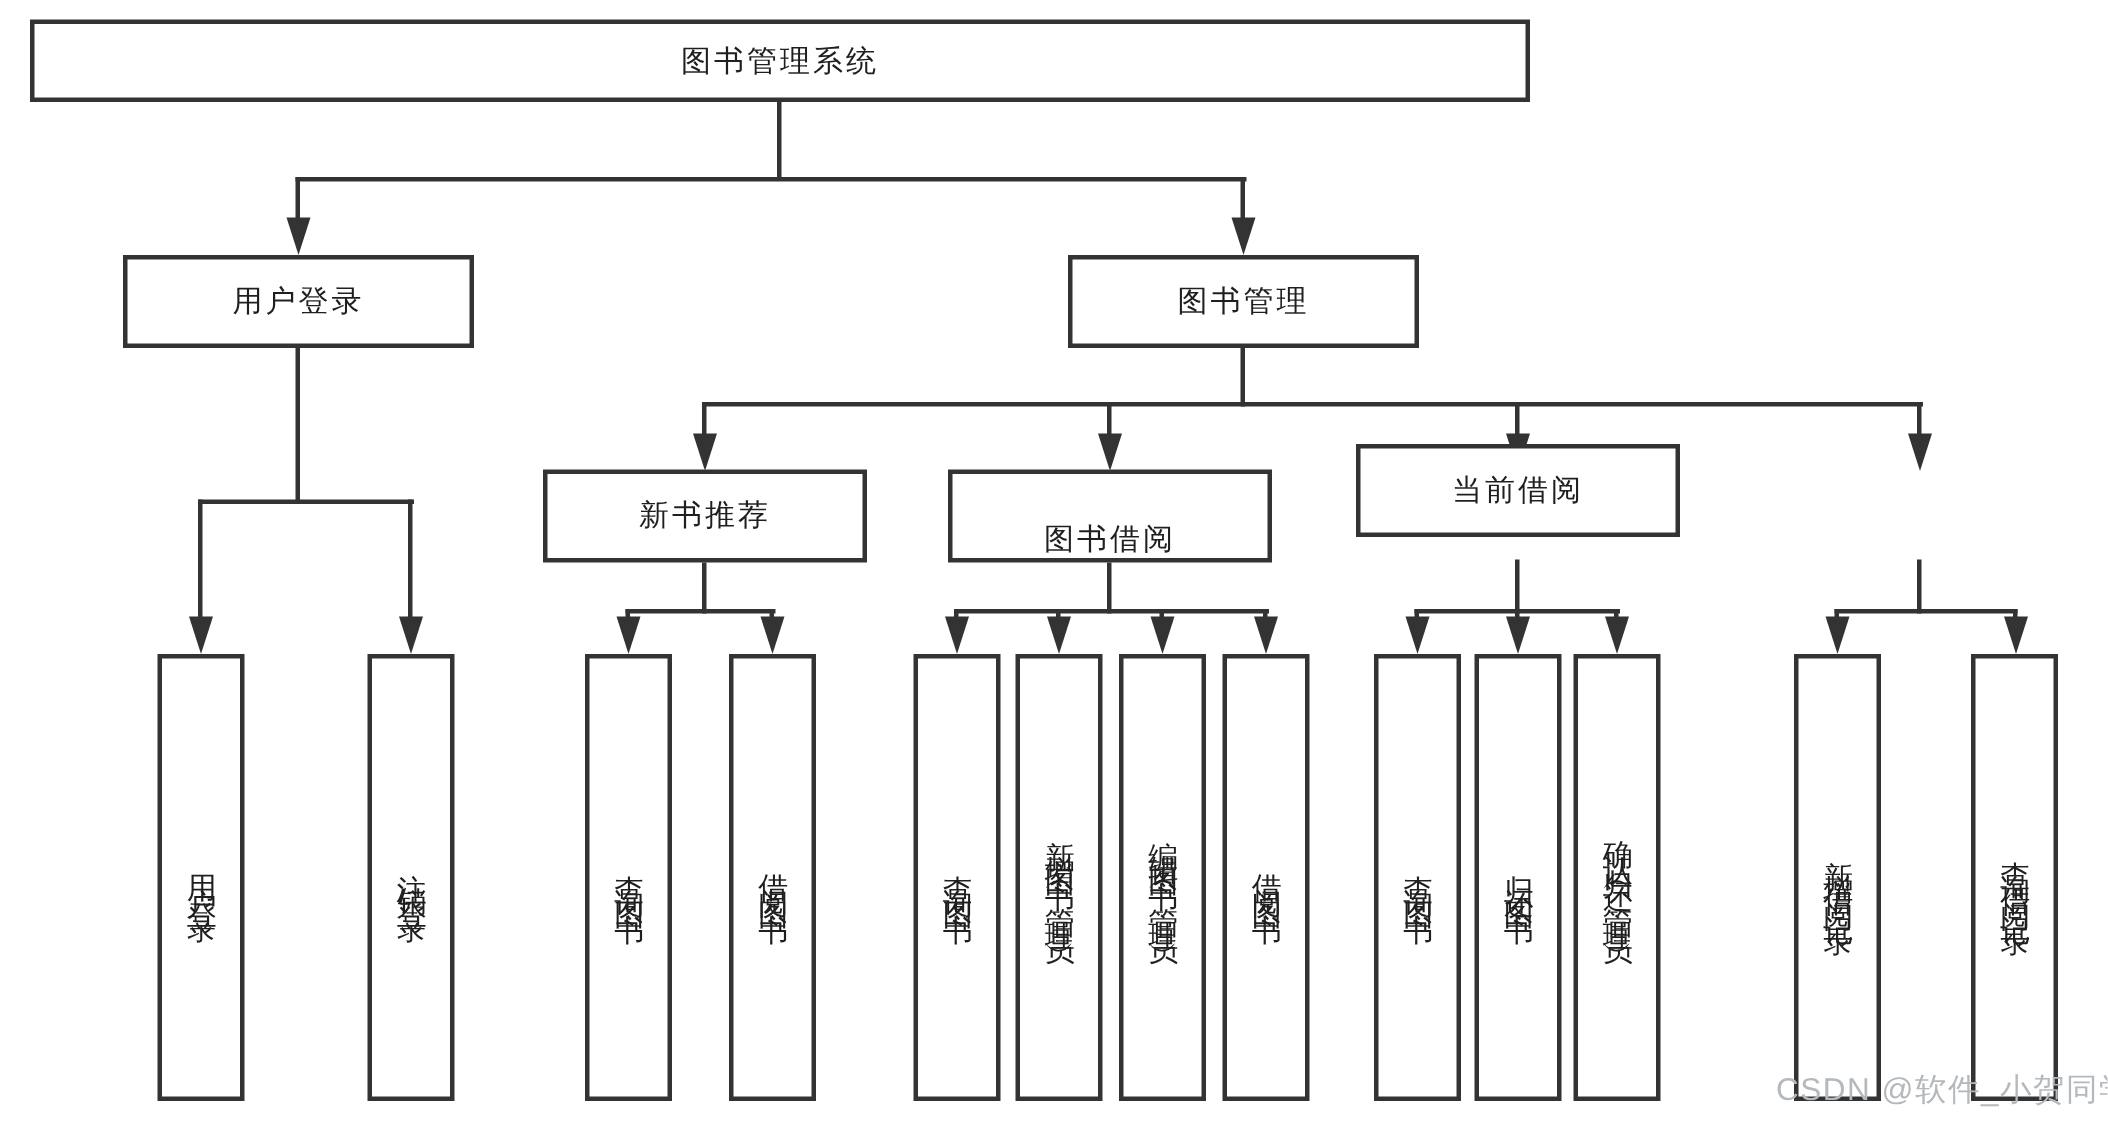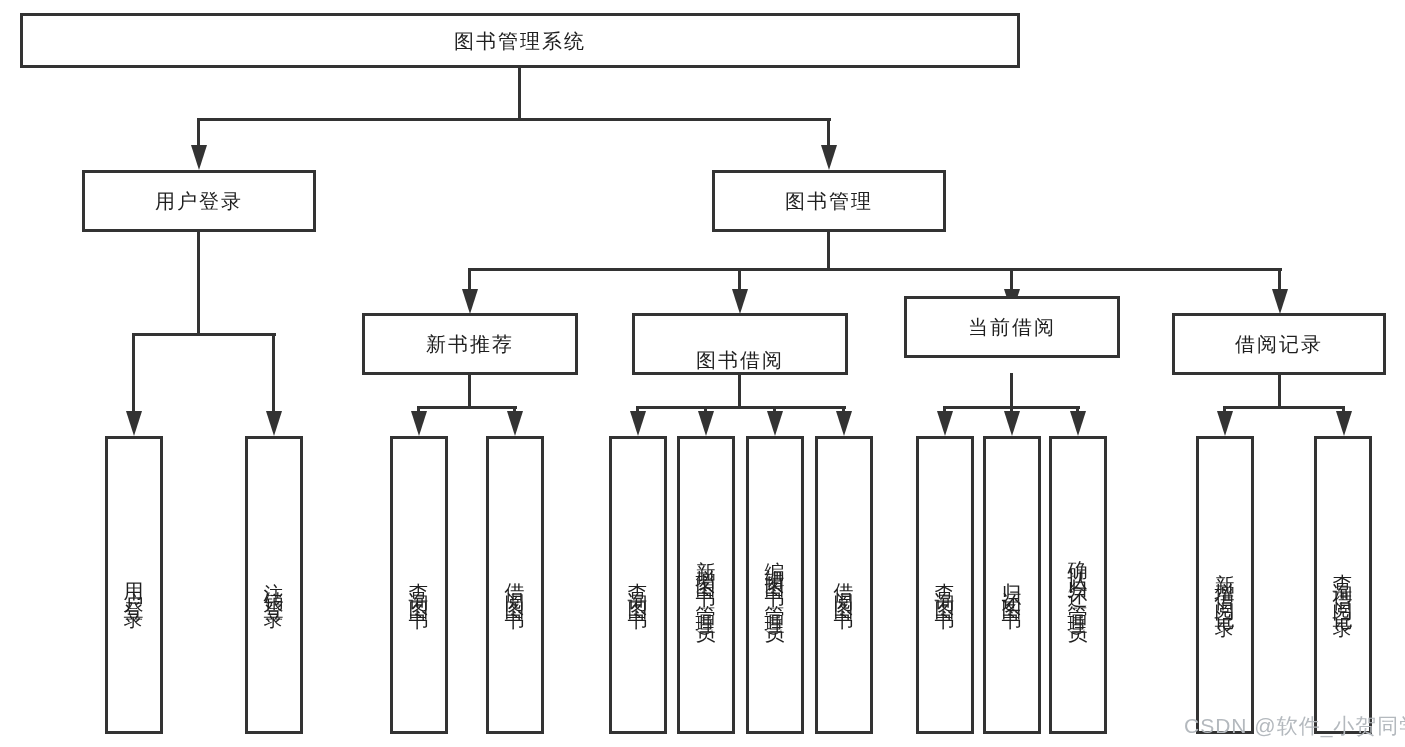--- a/index.html
+++ b/index.html
@@ -131,23 +131,20 @@
 
   <div class="box" style="left:362px;top:313px;width:216px;height:62px;">
     <span class="lbl">新书推荐</span>
   </div>
   <div class="box" style="left:632px;top:313px;width:216px;height:62px;align-items:flex-end;">
     <span class="lbl">图书借阅</span>
   </div>
   <div class="box" style="left:904px;top:296px;width:216px;height:62px;">
     <span class="lbl">当前借阅</span>
   </div>
-  <div class="box" style="left:1172px;top:313px;width:214px;height:62px;">
-    <span class="lbl">借阅记录</span>
-  </div>
 
   <div class="box leaf" style="left:105px;top:436px;width:58px;height:298px;">
     <span class="lbl">用户登录</span>
   </div>
   <div class="box leaf" style="left:245px;top:436px;width:58px;height:298px;">
     <span class="lbl">注销登录</span>
   </div>
 
   <div class="box leaf" style="left:390px;top:436px;width:58px;height:298px;">
     <span class="lbl">查询图书</span>

